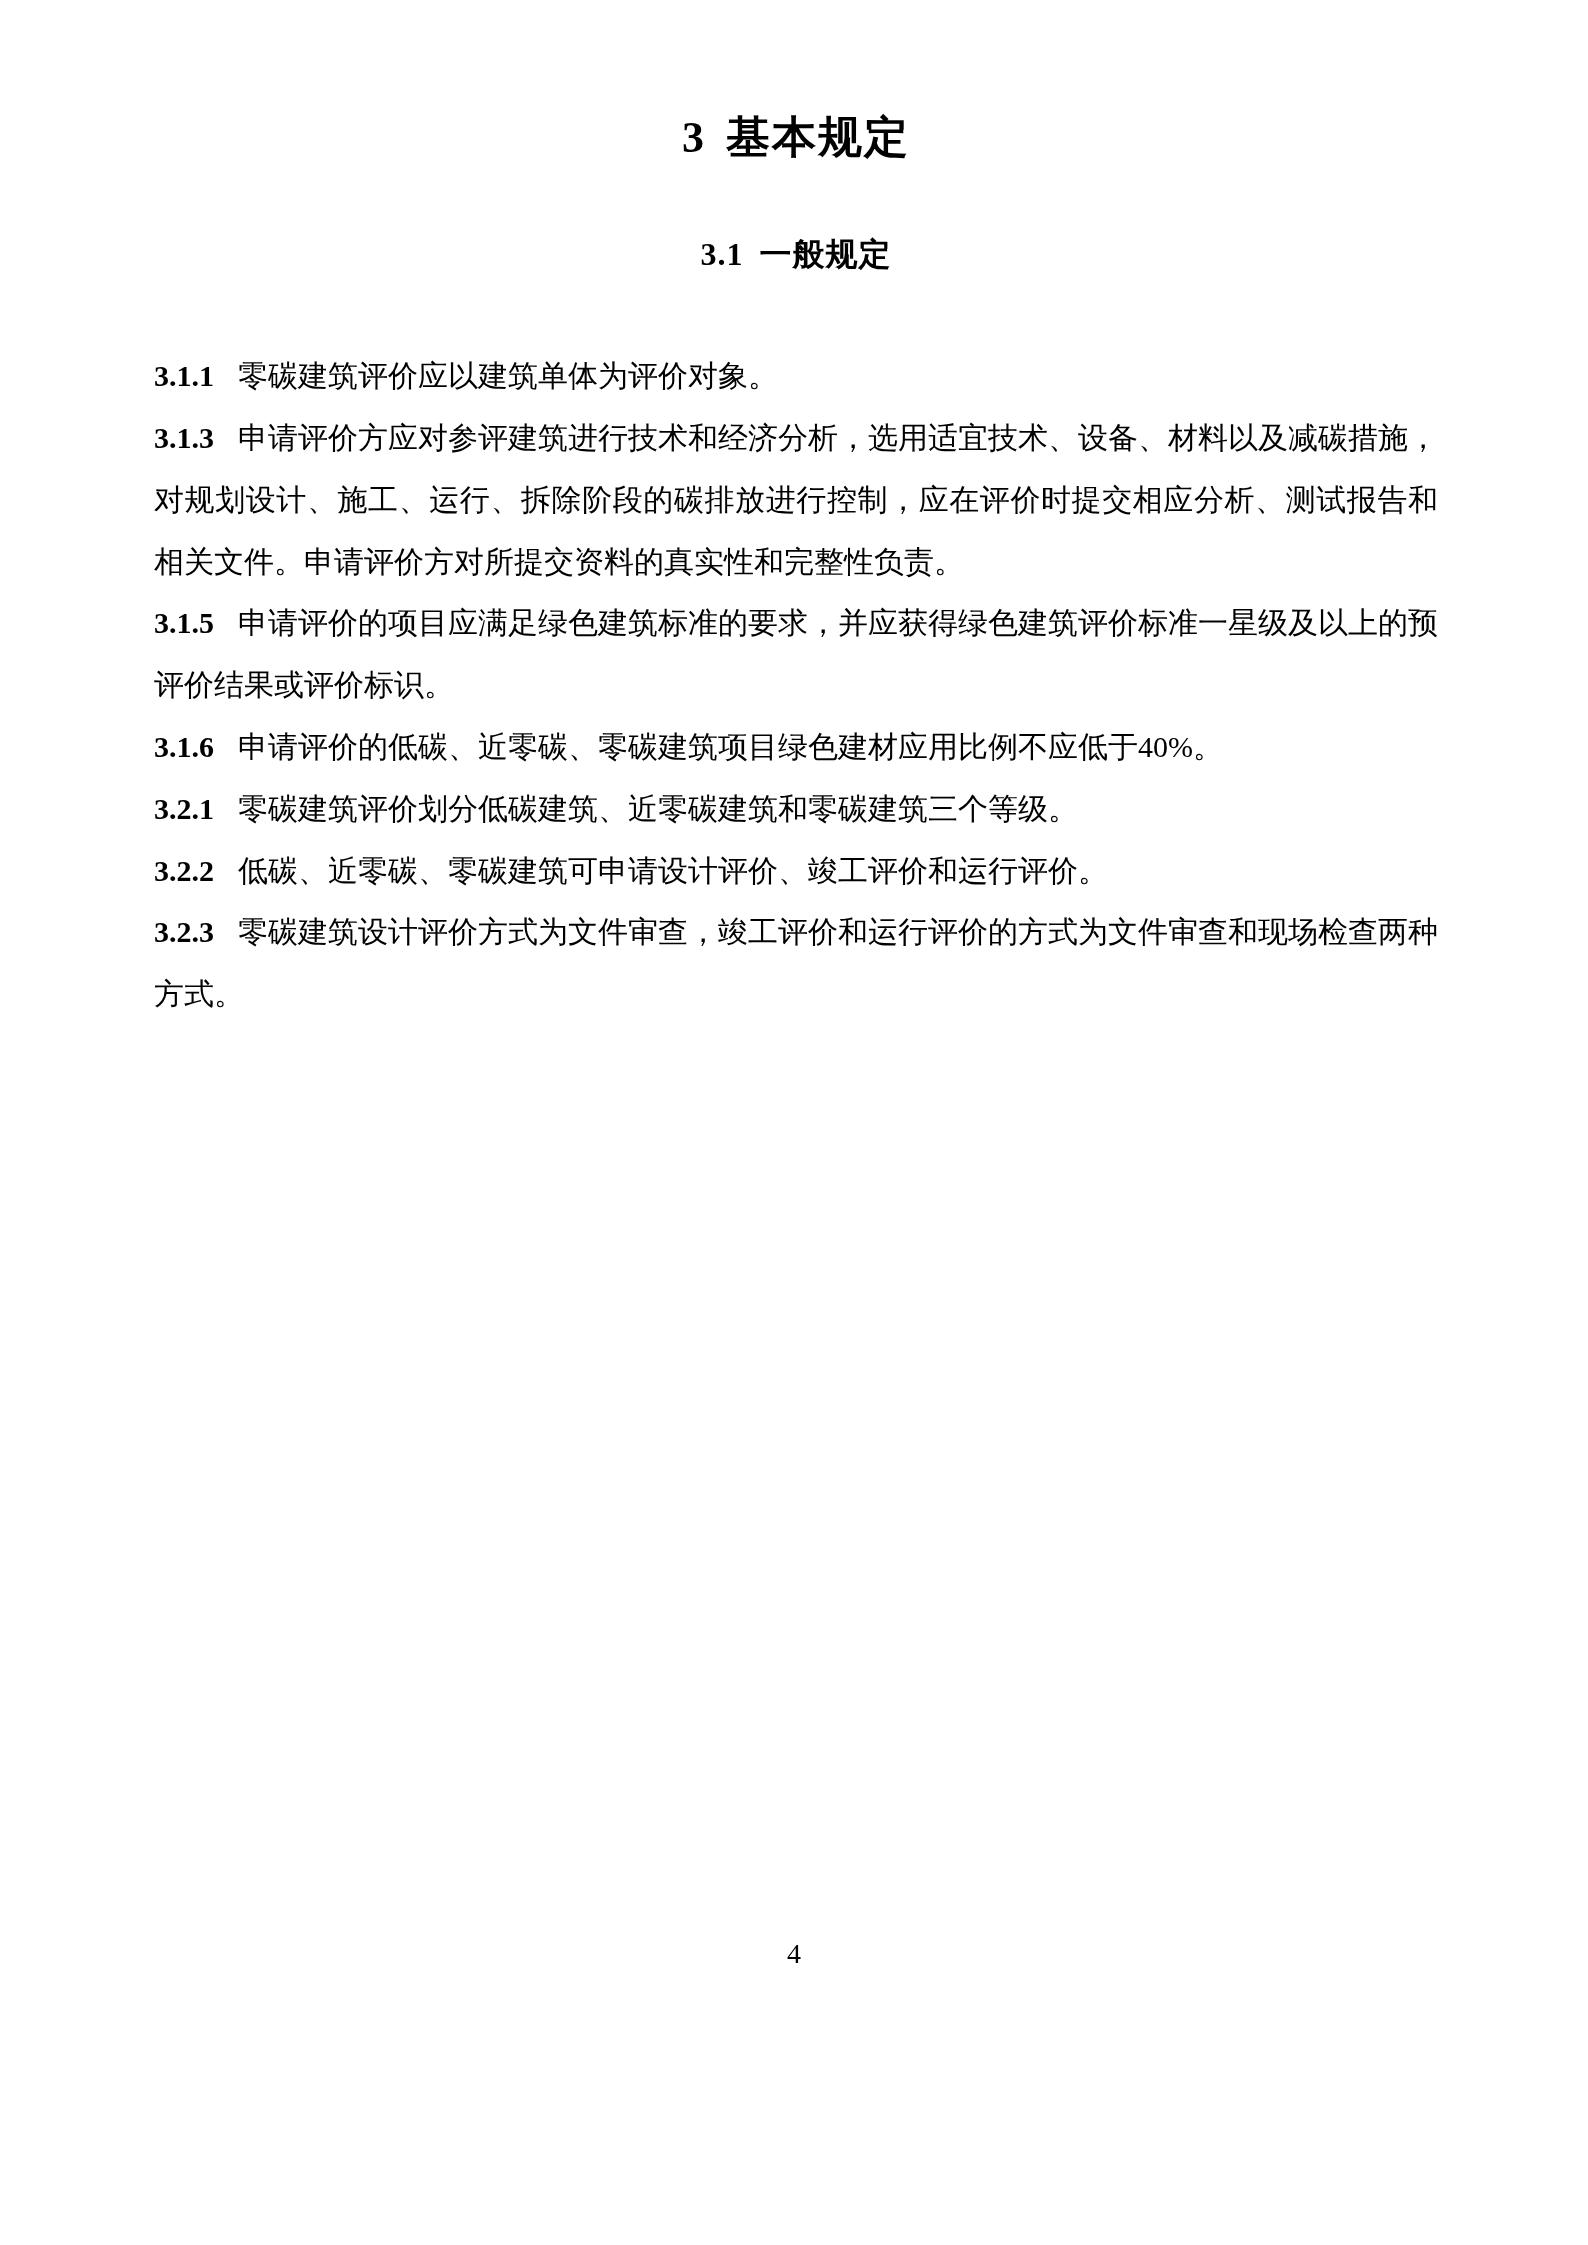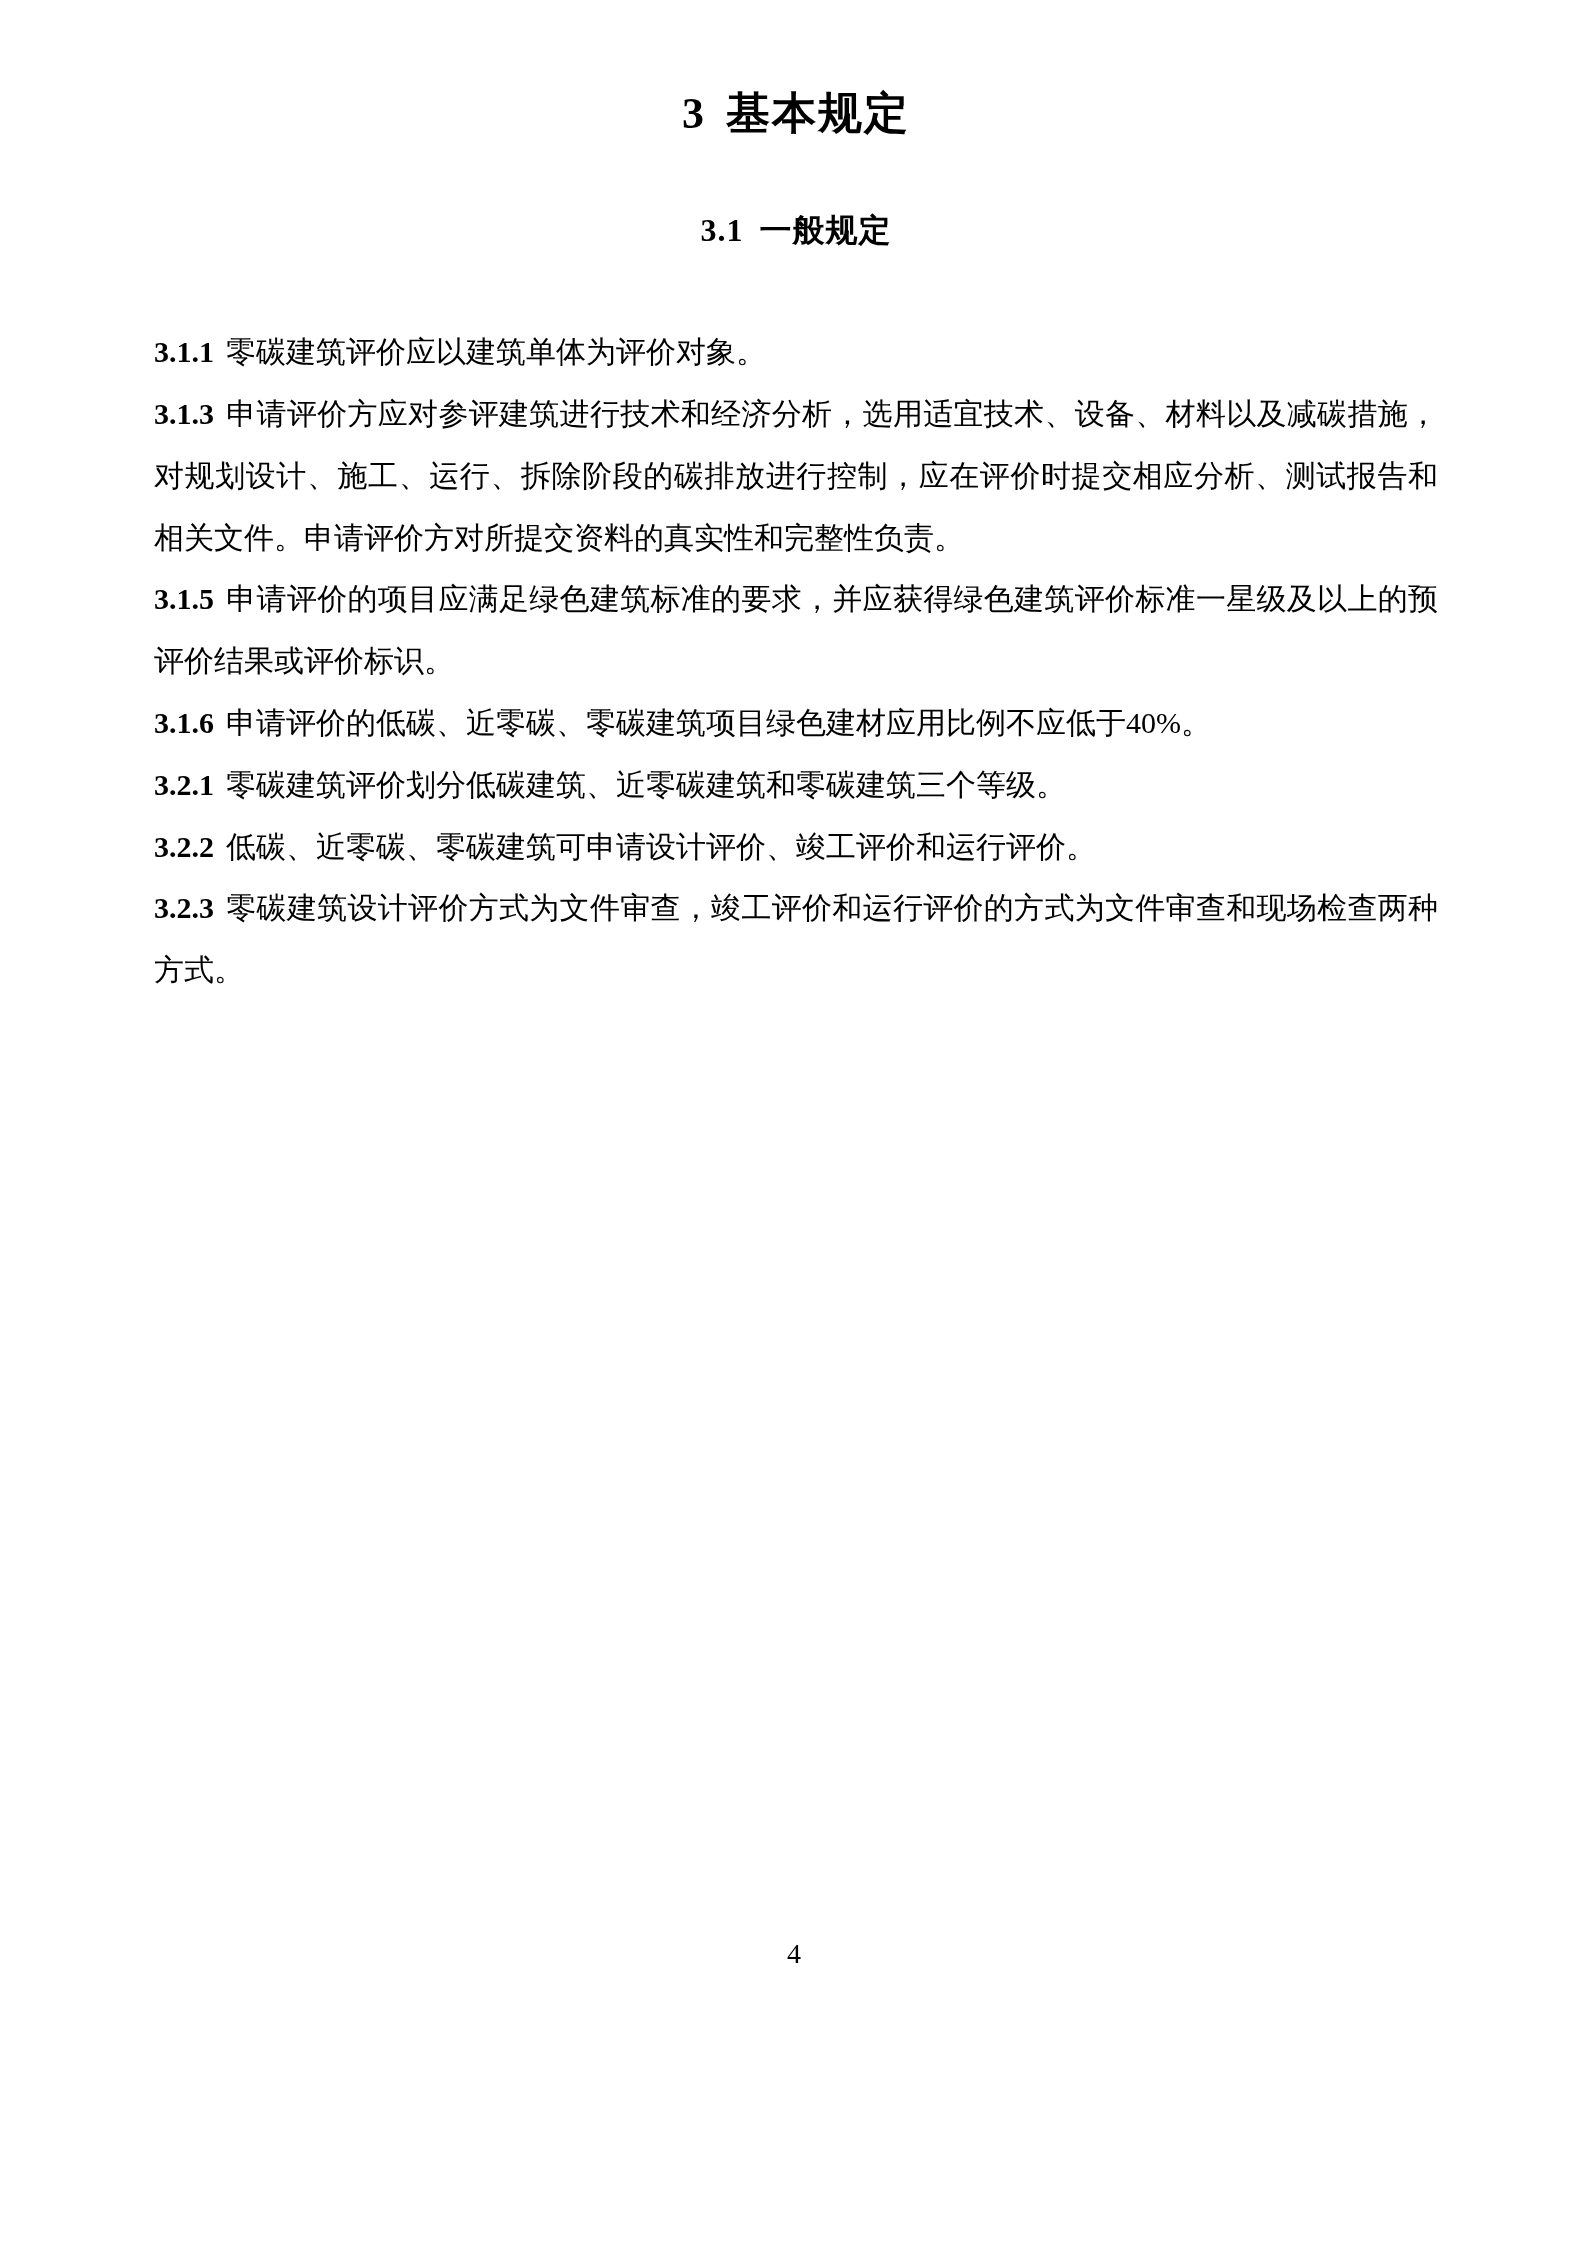--- a/index.html
+++ b/index.html
@@ -15,21 +15,21 @@
       background: #ffffff;
       color: #000000;
       font-family: "Liberation Serif", "DejaVu Serif", serif;
       overflow: hidden;
     }
     .content {
       padding: 0 150px 0 154px;
     }
     .chapter-title {
       margin: 0;
-      padding-top: 88px;
+      padding-top: 112px;
       text-align: center;
       font-size: 44px;
       font-weight: bold;
       letter-spacing: 2px;
       line-height: 1.2;
     }
     .chapter-title .num {
       margin-right: 20px;
     }
     .section-heading {
@@ -54,21 +54,21 @@
     .paragraphs p {
       margin: 0;
       font-size: 30px;
       line-height: 2.06;
       text-align: justify;
       text-justify: inter-character;
     }
     .para-number {
       font-weight: bold;
       font-family: "Liberation Serif", "DejaVu Serif", serif;
-      margin-right: 12px;
+      margin-right: 24px;
     }
     .page-number {
       position: absolute;
       left: 0;
       right: 0;
       top: 1938px;
       text-align: center;
       font-size: 28px;
     }
   </style>

